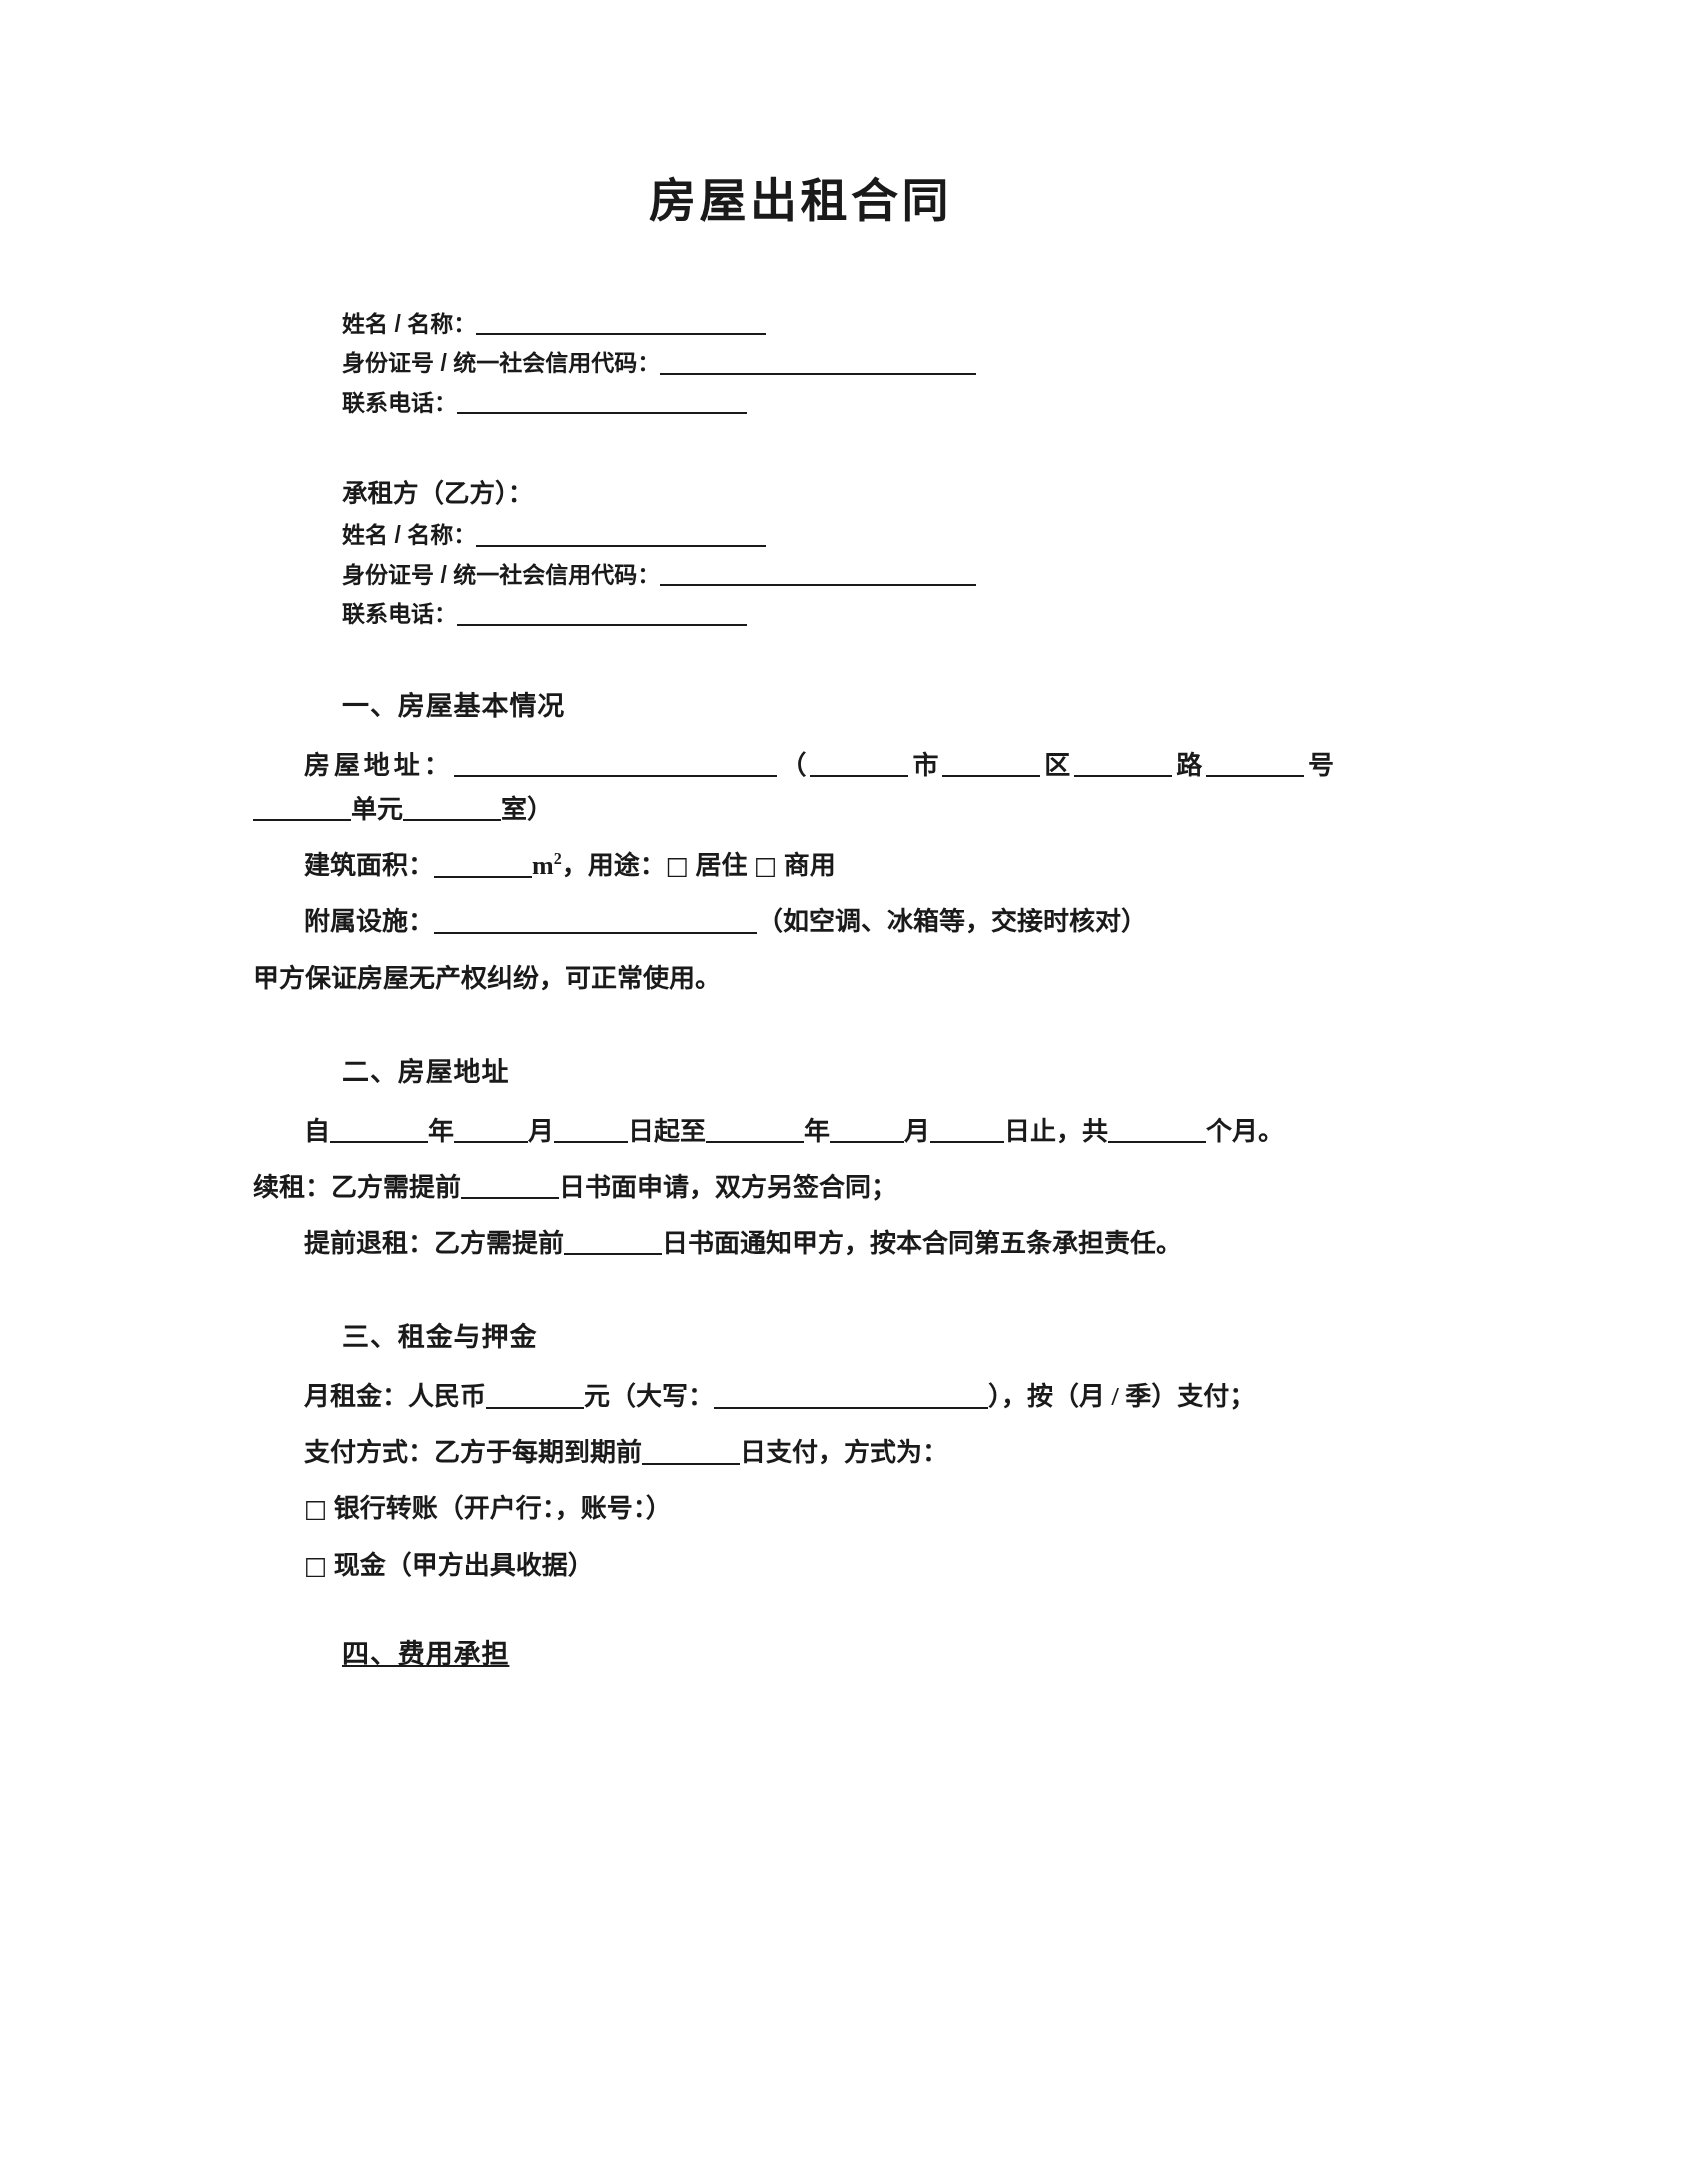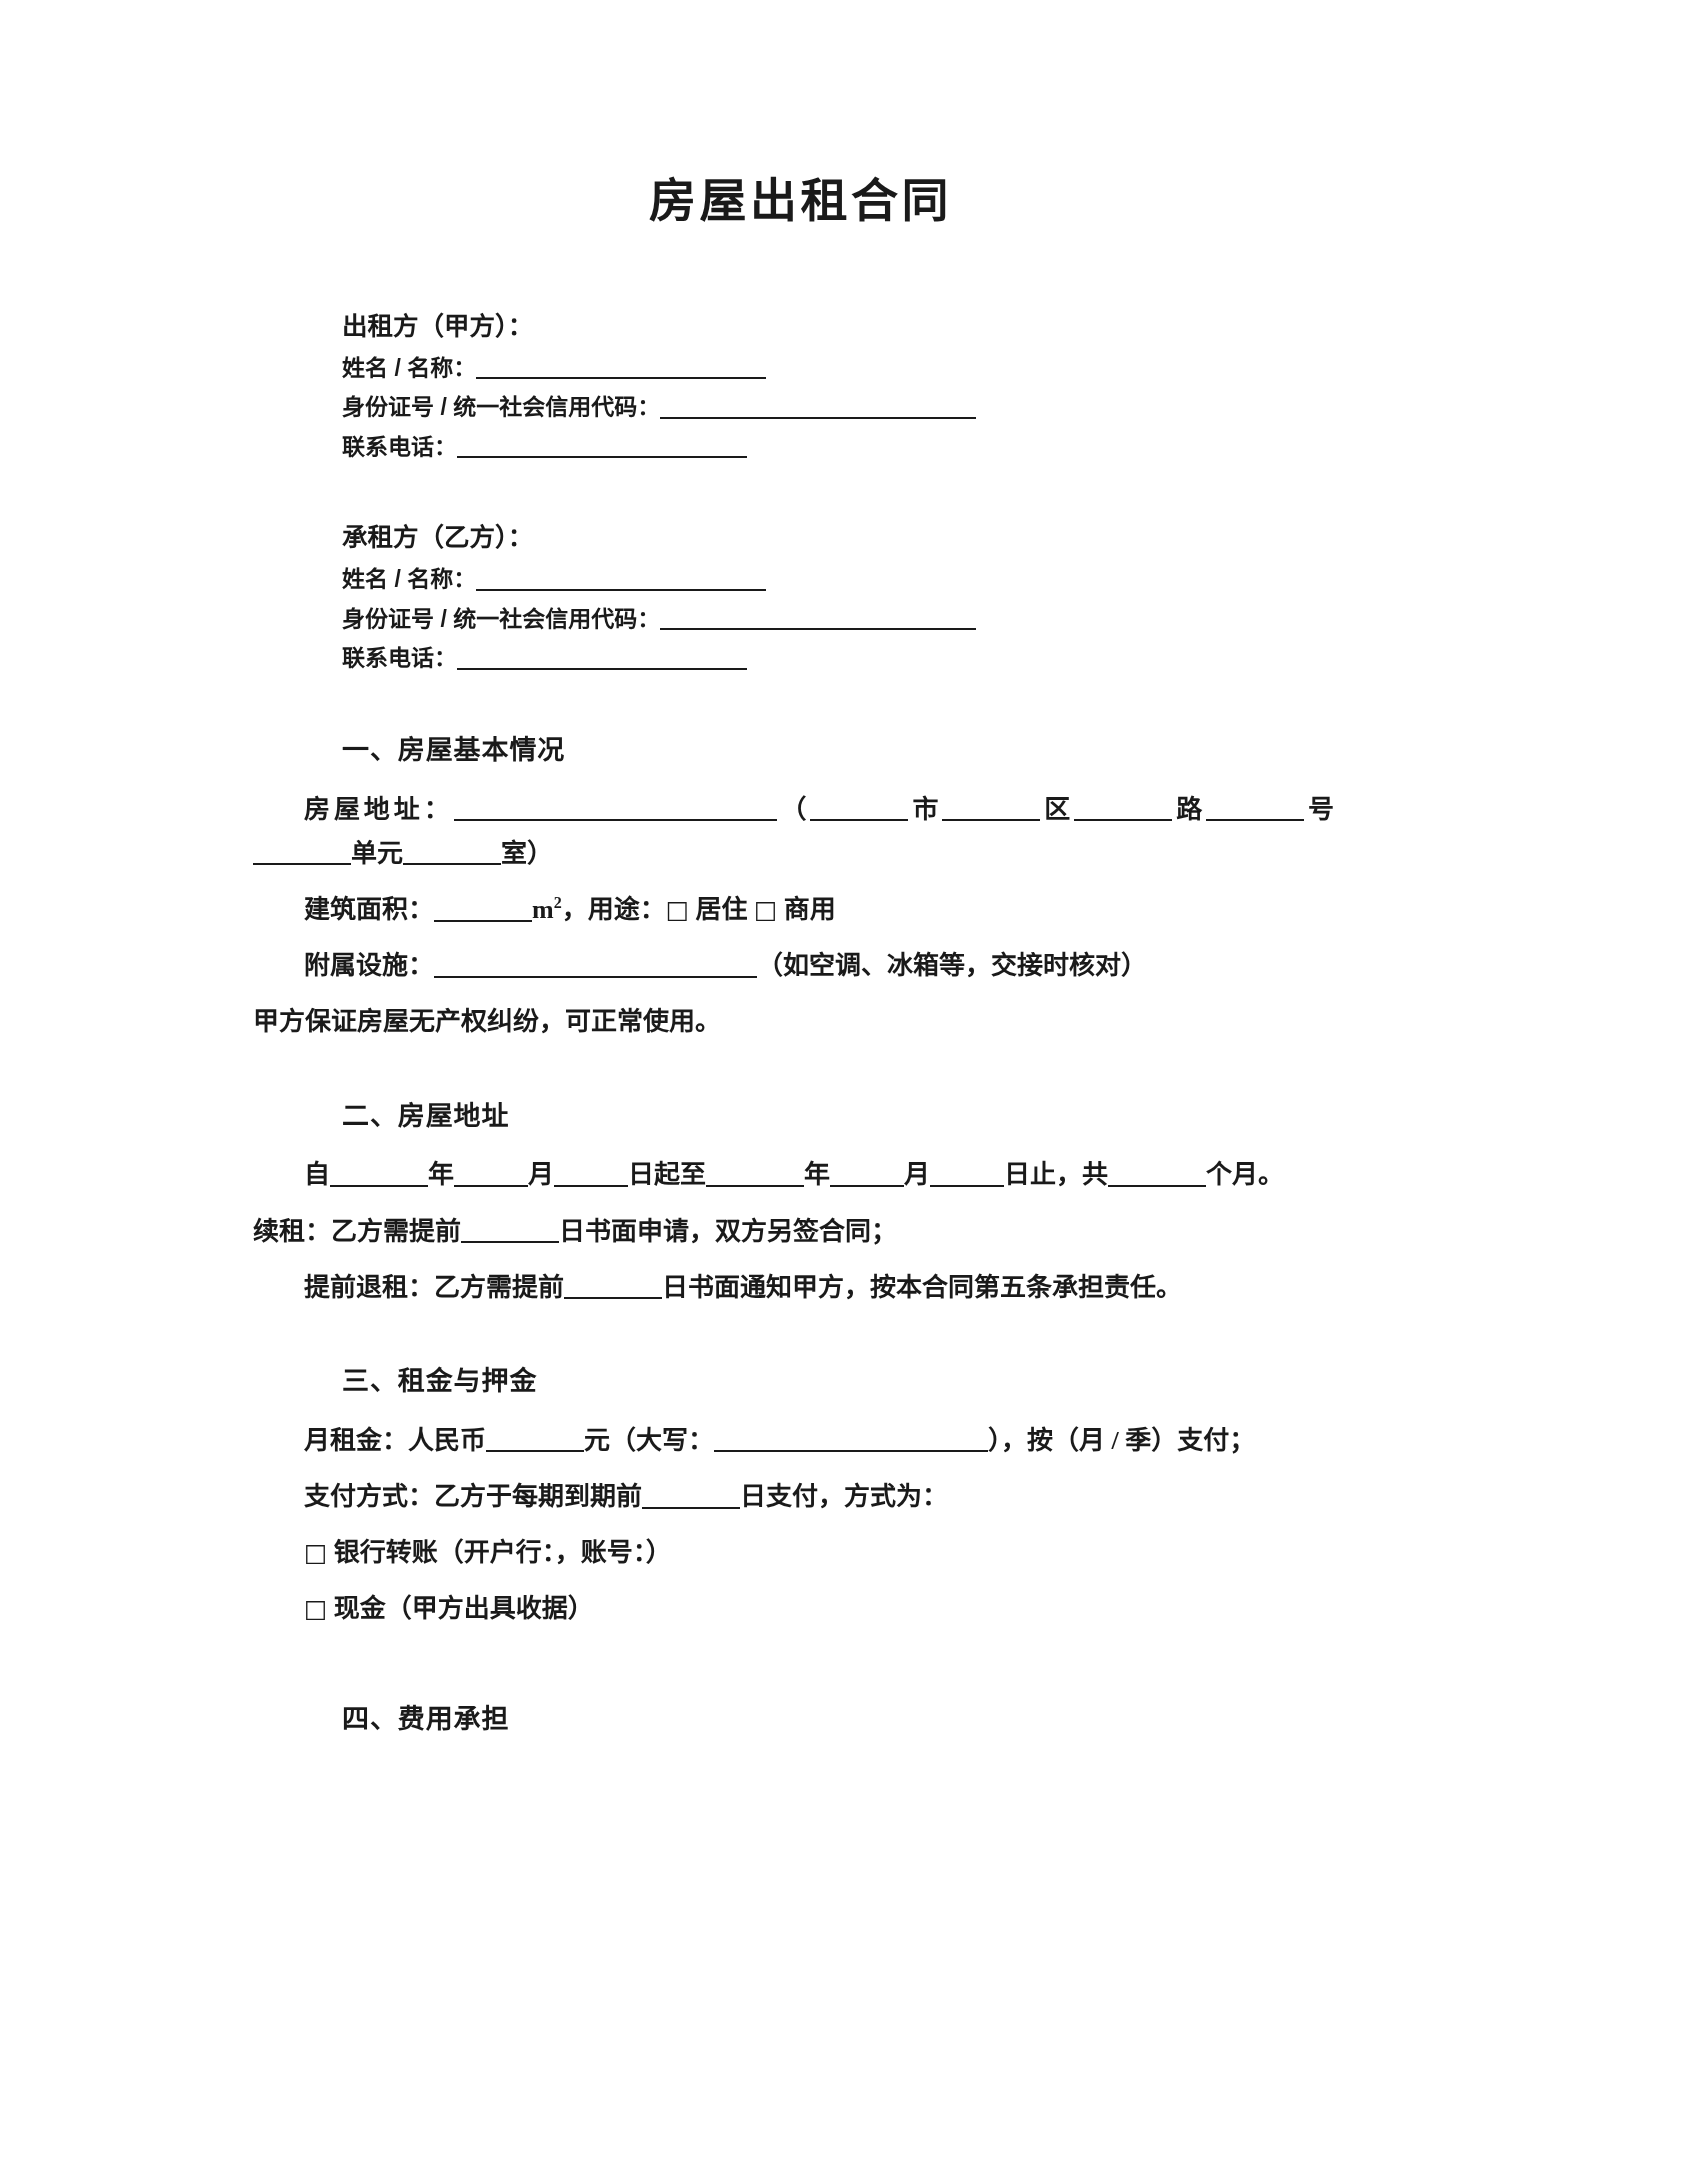--- a/index.html
+++ b/index.html
@@ -69,21 +69,22 @@
     font-size: 27px;
     font-weight: bold;
     font-family: "Liberation Sans", "DejaVu Sans", sans-serif;
     padding-left: 101px;
     line-height: 1.7;
     margin-top: 49px;
     margin-bottom: 14px;
     letter-spacing: 0.9px;
   }
   .section-heading.tight {
-    margin-top: 65px;
+    margin-top: 44px;
+    text-decoration: underline;
   }
 
   
   .para {
     font-size: 26px;
     line-height: 1.70;
     text-align: justify;
     text-justify: inter-ideograph;
     font-family: "Liberation Serif", "DejaVu Serif", serif;
     font-weight: 700;
@@ -126,21 +127,20 @@
 </head>
 <body>
 
 <div class="page">
 
   <h1 class="doc-title">房屋出租合同</h1>
 
   <div class="body-wrap">
 
     <div class="party-block">
-      <div class="party-heading">出租方（甲方）：</div>
 
       <div class="party-line">
         <span>姓名 / 名称：</span><span class="blank b-name"></span>
       </div>
 
       <div class="party-line">
         <span>身份证号 / 统一社会信用代码：</span><span class="blank b-id"></span>
       </div>
 
       <div class="party-line">

